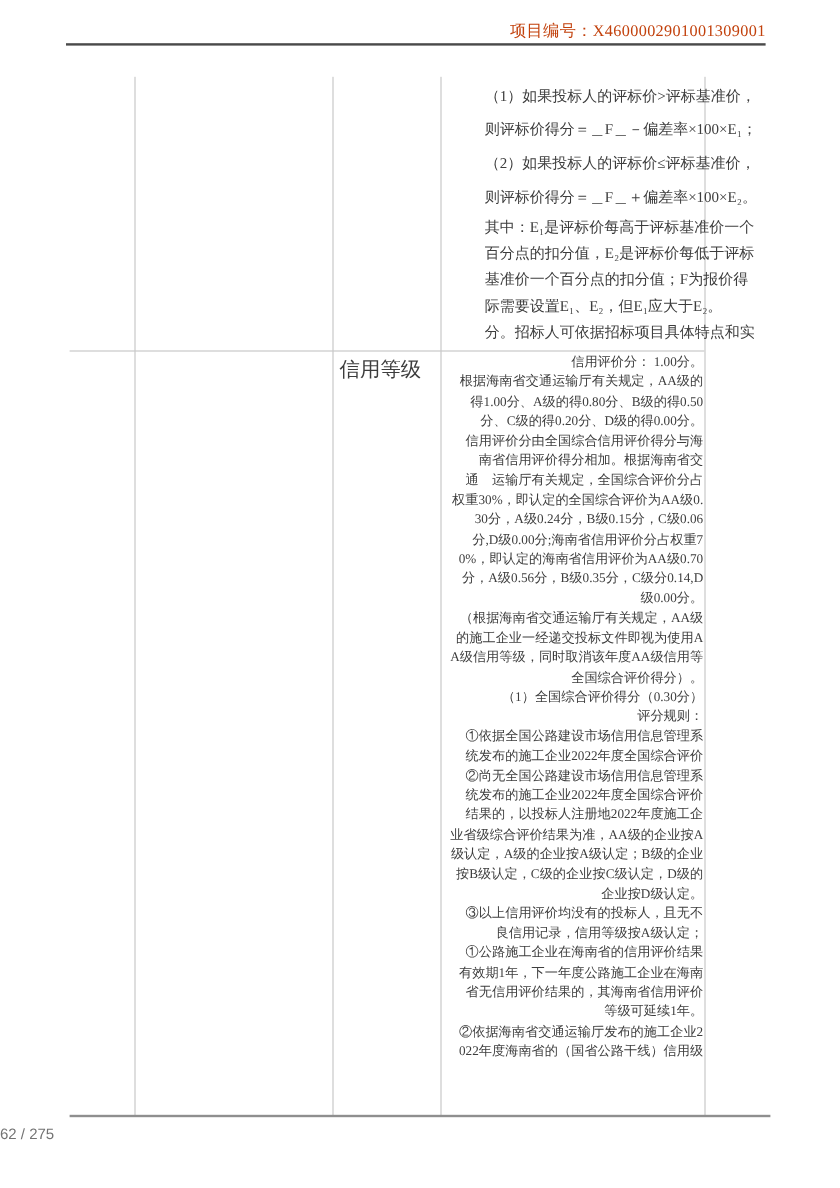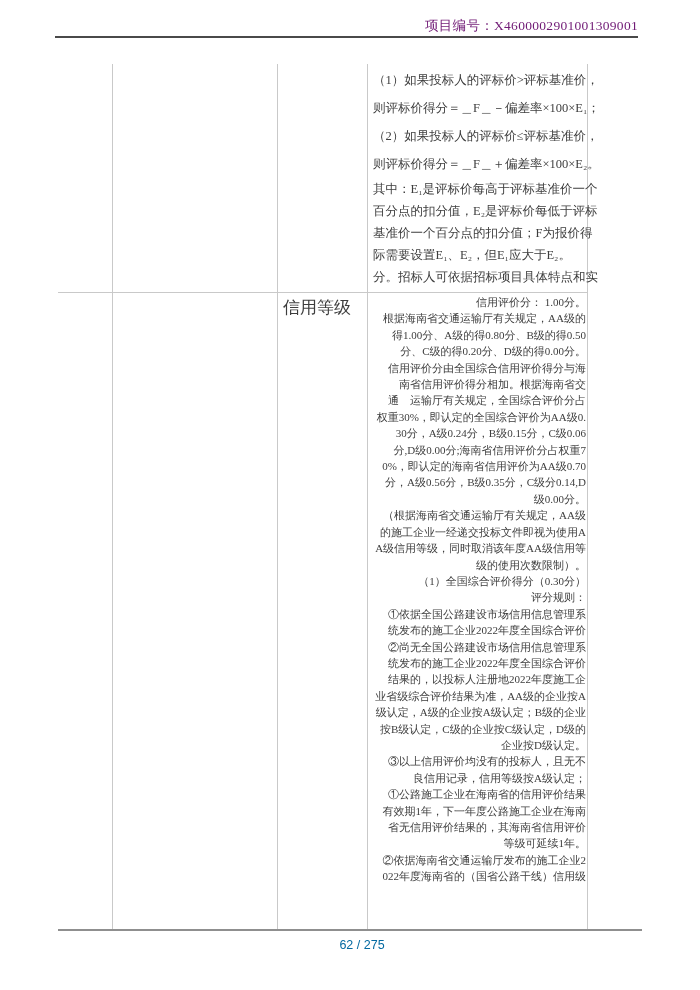--- a/index.html
+++ b/index.html
@@ -9,21 +9,21 @@
     background:#ffffff;
     overflow:hidden;
     font-family:"Liberation Serif","DejaVu Serif",serif;
     color:#3d3d3d;
   }
   
   .header-text{
     position:absolute;
     top:17px;right:62px;
     font-size:13.5px;
-    color:#701a75;
+    color:#c2410c;
     letter-spacing:.3px;
     white-space:nowrap;
   }
   .header-rule{
     position:absolute;
     left:55px;top:36px;
     width:583px;height:2px;
     background:#4a4a4a;
   }
   
@@ -38,38 +38,37 @@
   }
   .bottom-border{
     position:absolute;left:58px;top:929px;
     width:584px;height:2px;background:#8f8f8f;
   }
   
   .row1-content{
     position:absolute;left:373px;top:66px;width:212px;
     font-size:12.5px;
   }
-  .row1-content .line{line-height:22px;white-space:nowrap;}
+  .row1-content .line{line-height:22px;white-space:nowrap;margin-left:31px;}
   .row1-content .line:nth-child(-n+4){line-height:28px;}
   
   .criterion-label{
     position:absolute;left:283px;top:296px;
     font-size:17px;color:#3d3d3d;white-space:nowrap;
   }
   .row2-content{
     position:absolute;left:374px;top:294px;width:212px;
     font-size:11px;
   }
   .row2-content .line{line-height:16.4px;white-space:nowrap;text-align:right;}
   
   .footer{
     position:absolute;left:0;top:938px;width:642px;
-    text-align:center;
     font-family:"Liberation Sans","DejaVu Sans",sans-serif;
-    font-size:12.5px;color:#0369a1;padding-left:41px;
+    font-size:12.5px;color:#737373;
   }
 </style>
 </head>
 <body>
 
 <div class="page">
 
   <div class="header-text">
     <span>项目编号：</span><span>X4600002901001309001</span>
   </div>
@@ -106,21 +105,21 @@
       <div class="line">通　运输厅有关规定，全国综合评价分占</div>
       <div class="line">权重30%，即认定的全国综合评价为AA级0.</div>
       <div class="line">30分，A级0.24分，B级0.15分，C级0.06</div>
       <div class="line">分,D级0.00分;海南省信用评价分占权重7</div>
       <div class="line">0%，即认定的海南省信用评价为AA级0.70</div>
       <div class="line">分，A级0.56分，B级0.35分，C级分0.14,D</div>
       <div class="line">级0.00分。</div>
       <div class="line">（根据海南省交通运输厅有关规定，AA级</div>
       <div class="line">的施工企业一经递交投标文件即视为使用A</div>
       <div class="line">A级信用等级，同时取消该年度AA级信用等</div>
-      <div class="line">级的使用次数限制）。</div>
+      <div class="line">全国综合评价得分）。</div>
       <div class="line">（1）全国综合评价得分（0.30分）</div>
       <div class="line">评分规则：</div>
       <div class="line">①依据全国公路建设市场信用信息管理系</div>
       <div class="line">统发布的施工企业2022年度全国综合评价</div>
       <div class="line">②尚无全国公路建设市场信用信息管理系</div>
       <div class="line">统发布的施工企业2022年度全国综合评价</div>
       <div class="line">结果的，以投标人注册地2022年度施工企</div>
       <div class="line">业省级综合评价结果为准，AA级的企业按A</div>
       <div class="line">级认定，A级的企业按A级认定；B级的企业</div>
       <div class="line">按B级认定，C级的企业按C级认定，D级的</div>

